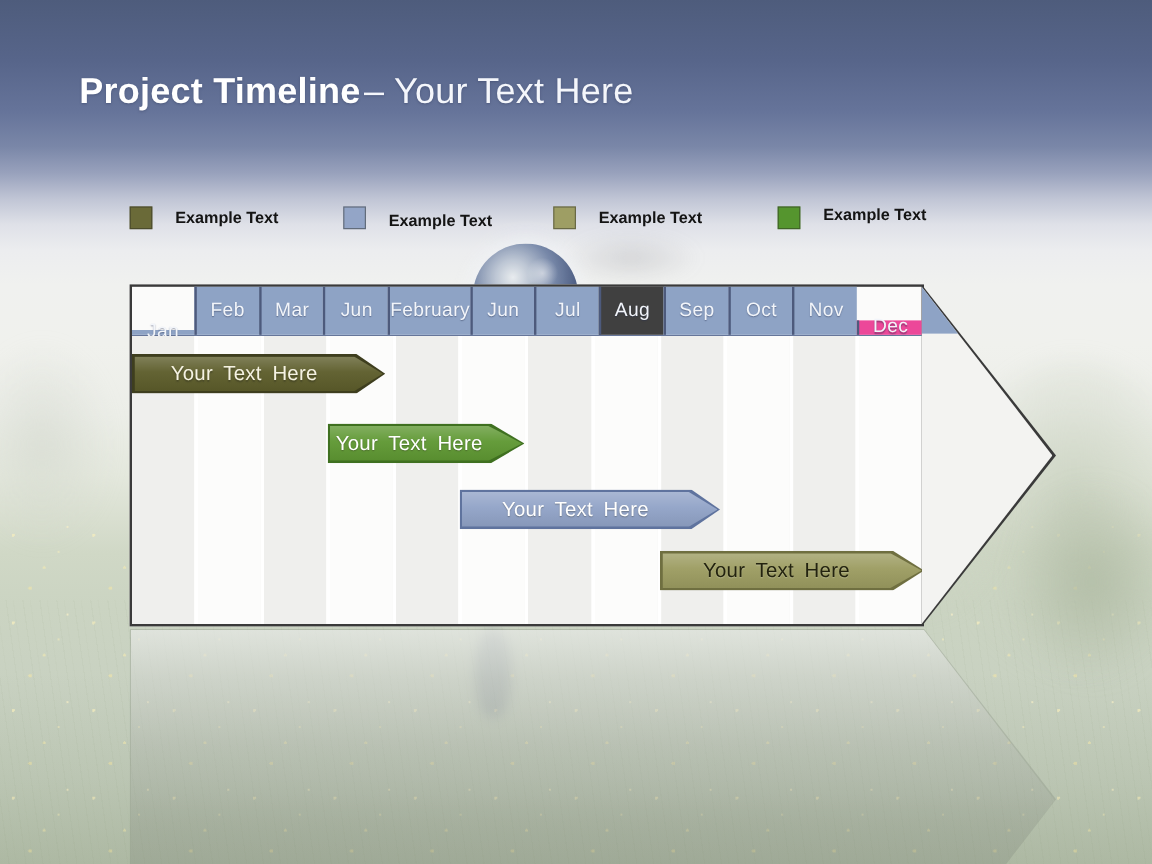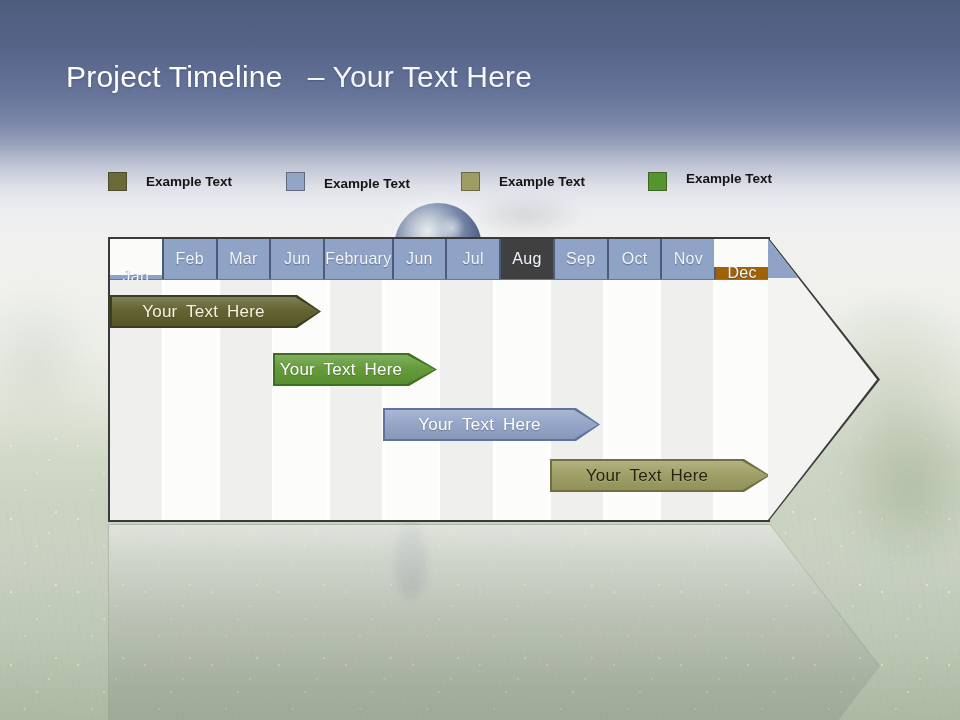--- a/index.html
+++ b/index.html
@@ -66,22 +66,22 @@
     position:absolute;left:396px;top:524px;width:30px;height:74px;z-index:2;
     background:rgba(72,82,112,.22);border-radius:45%;filter:blur(5px);
   }
   
   .title{
     position:absolute;left:66px;top:58px;z-index:4;margin:0;
     font-size:30px;line-height:38px;color:#ffffff;font-weight:400;
     text-shadow:0 1px 2px rgba(40,50,80,.35);
     letter-spacing:.2px;white-space:nowrap;
   }
-  .title .t-bold{font-weight:400;}
-  .title .t-reg{margin-left:25px;font-weight:400;color:#f4f6fb;}
+  .title .t-bold{font-weight:700;}
+  .title .t-reg{margin-left:3px;font-weight:400;color:#f4f6fb;}
   
   .legend-item{position:absolute;top:170px;z-index:4;display:flex;align-items:center;height:22px;}
   .li1{left:108px;} .li2{left:286px;} .li3{left:461px;} .li4{left:648px;}
   .legend-swatch{
     width:19px;height:19px;display:inline-block;flex:0 0 auto;
     border:1px solid rgba(40,40,30,.45);box-sizing:border-box;
   }
   .legend-label{
     margin-left:19px;font-size:13.5px;font-weight:700;color:#141414;white-space:nowrap;
   }
@@ -205,21 +205,21 @@
       <div class="hcell" style="background-color: rgb(142, 163, 197);">Feb</div>
       <div class="hcell" style="background-color: rgb(142, 163, 197);">Mar</div>
       <div class="hcell" style="background-color: rgb(142, 163, 197);">Jun</div>
       <div class="hcell" style="background-color: rgb(142, 163, 197);">February</div>
       <div class="hcell" style="background-color: rgb(142, 163, 197);">Jun</div>
       <div class="hcell" style="background-color: rgb(142, 163, 197);">Jul</div>
       <div class="hcell" style="background-color: #404040;">Aug</div>
       <div class="hcell" style="background-color: rgb(142, 163, 197);">Sep</div>
       <div class="hcell" style="background-color: rgb(142, 163, 197);">Oct</div>
       <div class="hcell" style="background-color: rgb(142, 163, 197); text-align: center;">Nov</div>
-      <div class="hcell" style="background-color: #a16207; margin-top: 28px;">Dec</div>
+      <div class="hcell" style="background-color: #ec4899; margin-top: 28px;">Dec</div>
     </div>
     <div class="cols">
       <div class="col"></div>
       <div class="col"></div>
       <div class="col"></div>
       <div class="col"></div>
       <div class="col"></div>
       <div class="col"></div>
       <div class="col"></div>
       <div class="col"></div>

